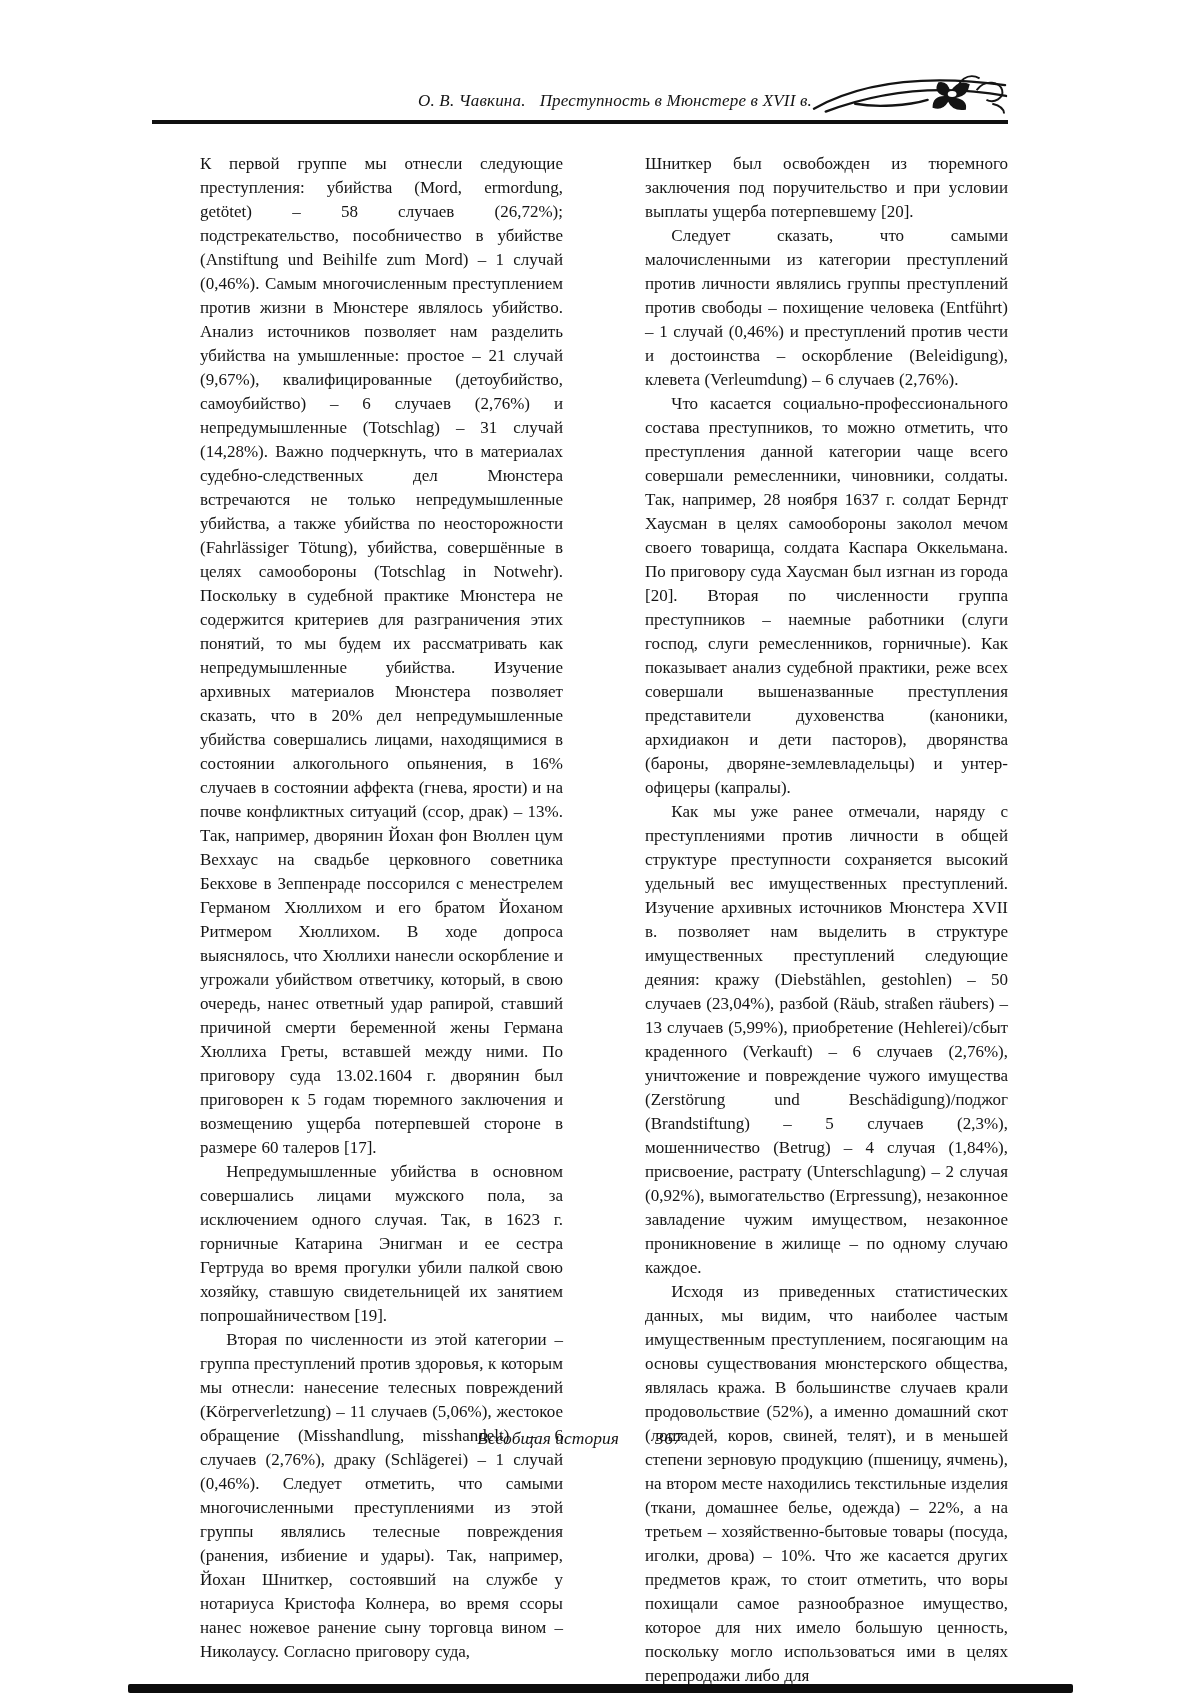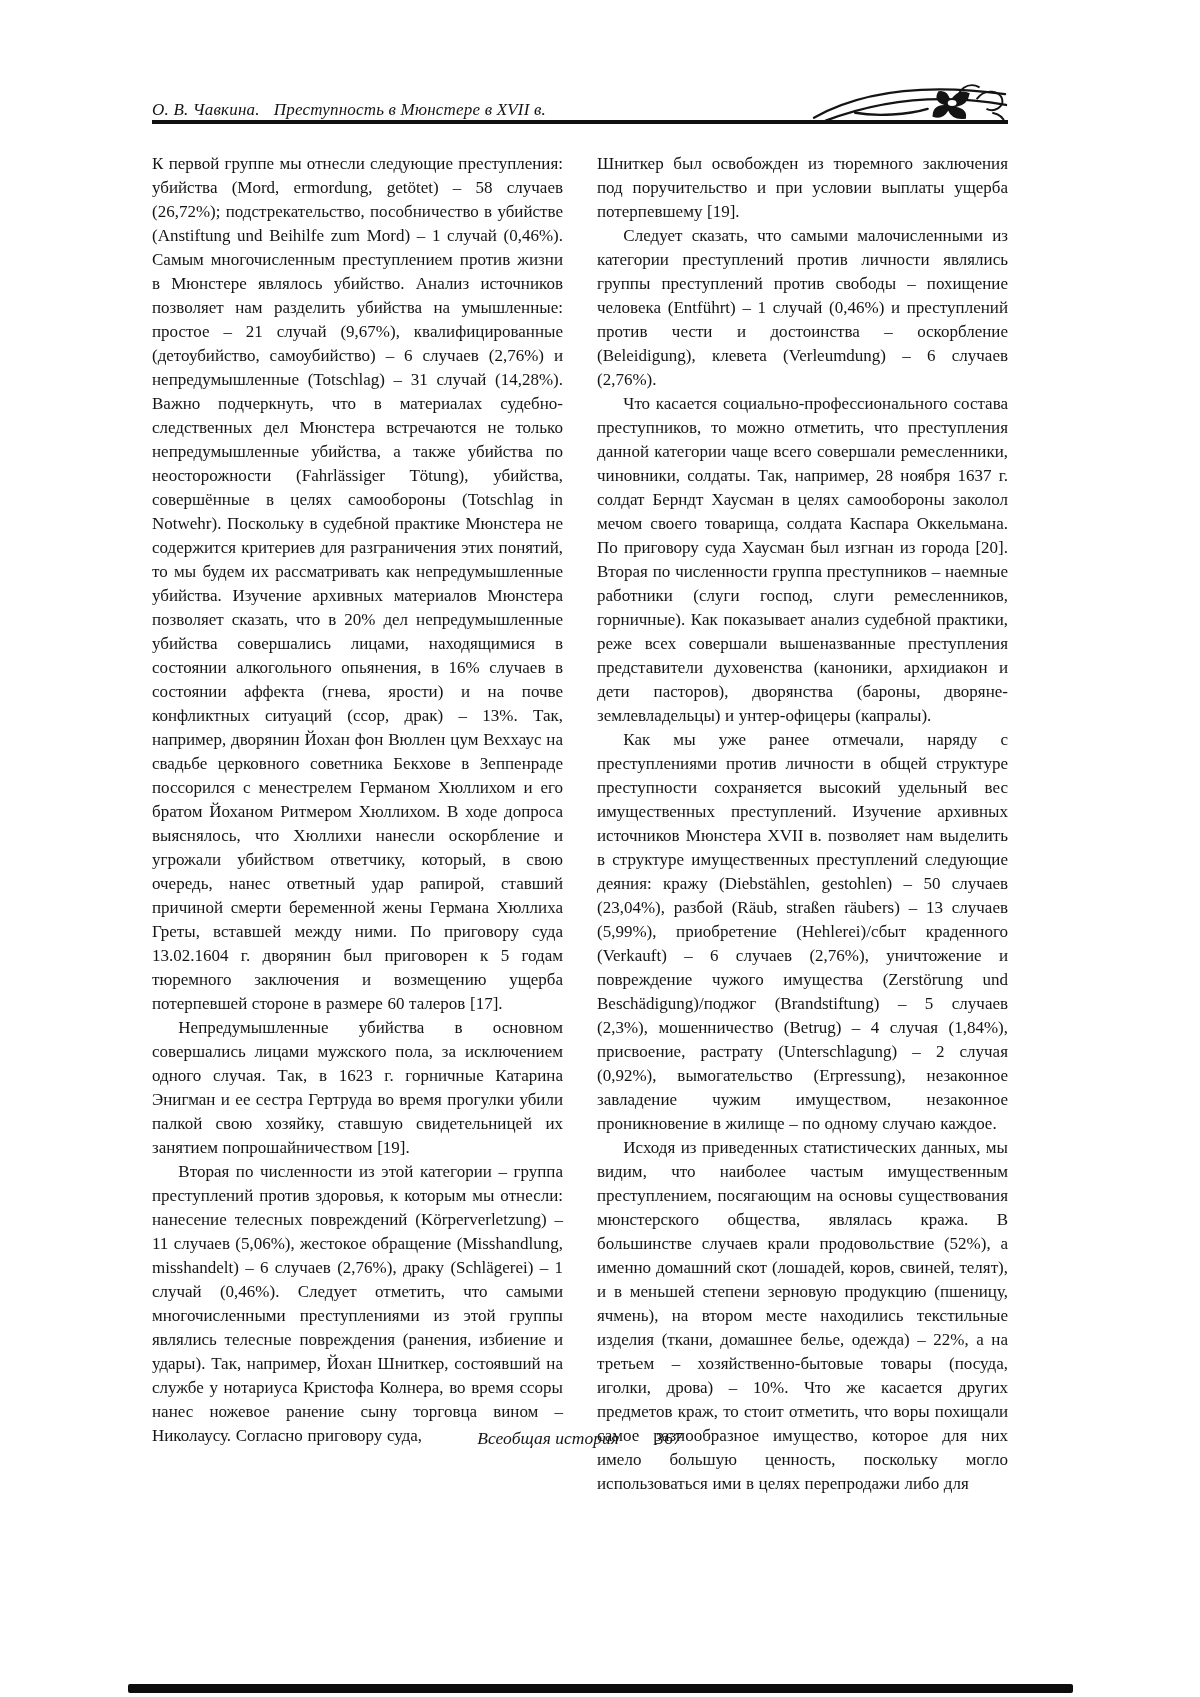--- a/index.html
+++ b/index.html
@@ -14,26 +14,25 @@
     margin: 0 auto;
     background: #ffffff;
     font-family: "Liberation Serif", serif;
     color: #141414;
     overflow: hidden;
   }
   
   .page-header {
     position: absolute;
     left: 152px;
-    top: 80px;
+    top: 71px;
     width: 856px;
     display: flex;
-    justify-content: space-between;
+    justify-content: flex-end;
     align-items: flex-end;
-    gap: 6px;
   }
   .running-title {
     font-style: italic;
     font-size: 17px;
     letter-spacing: 0.2px;
     white-space: nowrap;
     padding-bottom: 4px;
   }
   .running-title .author { margin-right: 14px; }
   .ornament {
@@ -53,20 +52,21 @@
     position: absolute;
     left: 152px;
     top: 152px;
     width: 856px;
     display: flex;
     gap: 34px;
   }
   .col {
     flex: 1 1 0;
     min-width: 0;
+    margin-left: 48px;
   }
   .para {
     margin: 0;
     font-size: 17px;
     line-height: 24px;
     text-align: justify;
     text-indent: 1.55em;
     hyphens: auto;
     -webkit-hyphens: auto;
     word-spacing: 0.02em;
@@ -129,21 +129,21 @@
 
   <div class="header-rule"></div>
 
   <main class="columns">
     <div class="col">
       <p class="para first">К первой группе мы отнесли следующие преступления: убийства (Mord, ermordung, getötet) – 58 случаев (26,72%); подстрекательство, пособничество в убийстве (Anstiftung und Beihilfe zum Mord) – 1 случай (0,46%). Самым многочисленным преступлением против жизни в Мюнстере являлось убийство. Анализ источников позволяет нам разделить убийства на умышленные: простое – 21 случай (9,67%), квалифицированные (детоубийство, самоубийство) – 6 случаев (2,76%) и непредумышленные (Totschlag) – 31 случай (14,28%). Важно подчеркнуть, что в материалах судебно-следственных дел Мюнстера встречаются не только непредумышленные убийства, а также убийства по неосторожности (Fahrlässiger Tötung), убийства, совершённые в целях самообороны (Totschlag in Notwehr). Поскольку в судебной практике Мюнстера не содержится критериев для разграничения этих понятий, то мы будем их рассматривать как непредумышленные убийства. Изучение архивных материалов Мюнстера позволяет сказать, что в 20% дел непредумышленные убийства совершались лицами, находящимися в состоянии алкогольного опьянения, в 16% случаев в состоянии аффекта (гнева, ярости) и на почве конфликтных ситуаций (ссор, драк) – 13%. Так, например, дворянин Йохан фон Вюллен цум Веххаус на свадьбе церковного советника Бекхове в Зеппенраде поссорился с менестрелем Германом Хюллихом и его братом Йоханом Ритмером Хюллихом. В ходе допроса выяснялось, что Хюллихи нанесли оскорбление и угрожали убийством ответчику, который, в свою очередь, нанес ответный удар рапирой, ставший причиной смерти беременной жены Германа Хюллиха Греты, вставшей между ними. По приговору суда 13.02.1604 г. дворянин был приговорен к 5 годам тюремного заключения и возмещению ущерба потерпевшей стороне в размере 60 талеров [17].</p>
       <p class="para">Непредумышленные убийства в основном совершались лицами мужского пола, за исключением одного случая. Так, в 1623 г. горничные Катарина Энигман и ее сестра Гертруда во время прогулки убили палкой свою хозяйку, ставшую свидетельницей их занятием попрошайничеством [19].</p>
       <p class="para">Вторая по численности из этой категории – группа преступлений против здоровья, к которым мы отнесли: нанесение телесных повреждений (Körperverletzung) – 11 случаев (5,06%), жестокое обращение (Misshandlung, misshandelt) – 6 случаев (2,76%), драку (Schlägerei) – 1 случай (0,46%). Следует отметить, что самыми многочисленными преступлениями из этой группы являлись телесные повреждения (ранения, избиение и удары). Так, например, Йохан Шниткер, состоявший на службе у нотариуса Кристофа Колнера, во время ссоры нанес ножевое ранение сыну торговца вином – Николаусу. Согласно приговору суда,</p>
     </div>
     <div class="col">
-      <p class="para first">Шниткер был освобожден из тюремного заключения под поручительство и при условии выплаты ущерба потерпевшему [19].</p>
+      <p class="para first">Шниткер был освобожден из тюремного заключения под поручительство и при условии выплаты ущерба потерпевшему [20].</p>
       <p class="para">Следует сказать, что самыми малочисленными из категории преступлений против личности являлись группы преступлений против свободы – похищение человека (Entführt) – 1 случай (0,46%) и преступлений против чести и достоинства – оскорбление (Beleidigung), клевета (Verleumdung) – 6 случаев (2,76%).</p>
       <p class="para">Что касается социально-профессионального состава преступников, то можно отметить, что преступления данной категории чаще всего совершали ремесленники, чиновники, солдаты. Так, например, 28 ноября 1637 г. солдат Берндт Хаусман в целях самообороны заколол мечом своего товарища, солдата Каспара Оккельмана. По приговору суда Хаусман был изгнан из города [20]. Вторая по численности группа преступников – наемные работники (слуги господ, слуги ремесленников, горничные). Как показывает анализ судебной практики, реже всех совершали вышеназванные преступления представители духовенства (каноники, архидиакон и дети пасторов), дворянства (бароны, дворяне-землевладельцы) и унтер-офицеры (капралы).</p>
       <p class="para">Как мы уже ранее отмечали, наряду с преступлениями против личности в общей структуре преступности сохраняется высокий удельный вес имущественных преступлений. Изучение архивных источников Мюнстера XVII в. позволяет нам выделить в структуре имущественных преступлений следующие деяния: кражу (Diebstählen, gestohlen) – 50 случаев (23,04%), разбой (Räub, straßen räubers) – 13 случаев (5,99%), приобретение (Hehlerei)/сбыт краденного (Verkauft) – 6 случаев (2,76%), уничтожение и повреждение чужого имущества (Zerstörung und Beschädigung)/поджог (Brandstiftung) – 5 случаев (2,3%), мошенничество (Betrug) – 4 случая (1,84%), присвоение, растрату (Unterschlagung) – 2 случая (0,92%), вымогательство (Erpressung), незаконное завладение чужим имуществом, незаконное проникновение в жилище – по одному случаю каждое.</p>
       <p class="para">Исходя из приведенных статистических данных, мы видим, что наиболее частым имущественным преступлением, посягающим на основы существования мюнстерского общества, являлась кража. В большинстве случаев крали продовольствие (52%), а именно домашний скот (лошадей, коров, свиней, телят), и в меньшей степени зерновую продукцию (пшеницу, ячмень), на втором месте находились текстильные изделия (ткани, домашнее белье, одежда) – 22%, а на третьем – хозяйственно-бытовые товары (посуда, иголки, дрова) – 10%. Что же касается других предметов краж, то стоит отметить, что воры похищали самое разнообразное имущество, которое для них имело большую ценность, поскольку могло использоваться ими в целях перепродажи либо для</p>
     </div>
   </main>
 
   <footer class="page-footer">
     <span class="footer-section">Всеобщая история</span>
     <span class="page-number">367</span>

